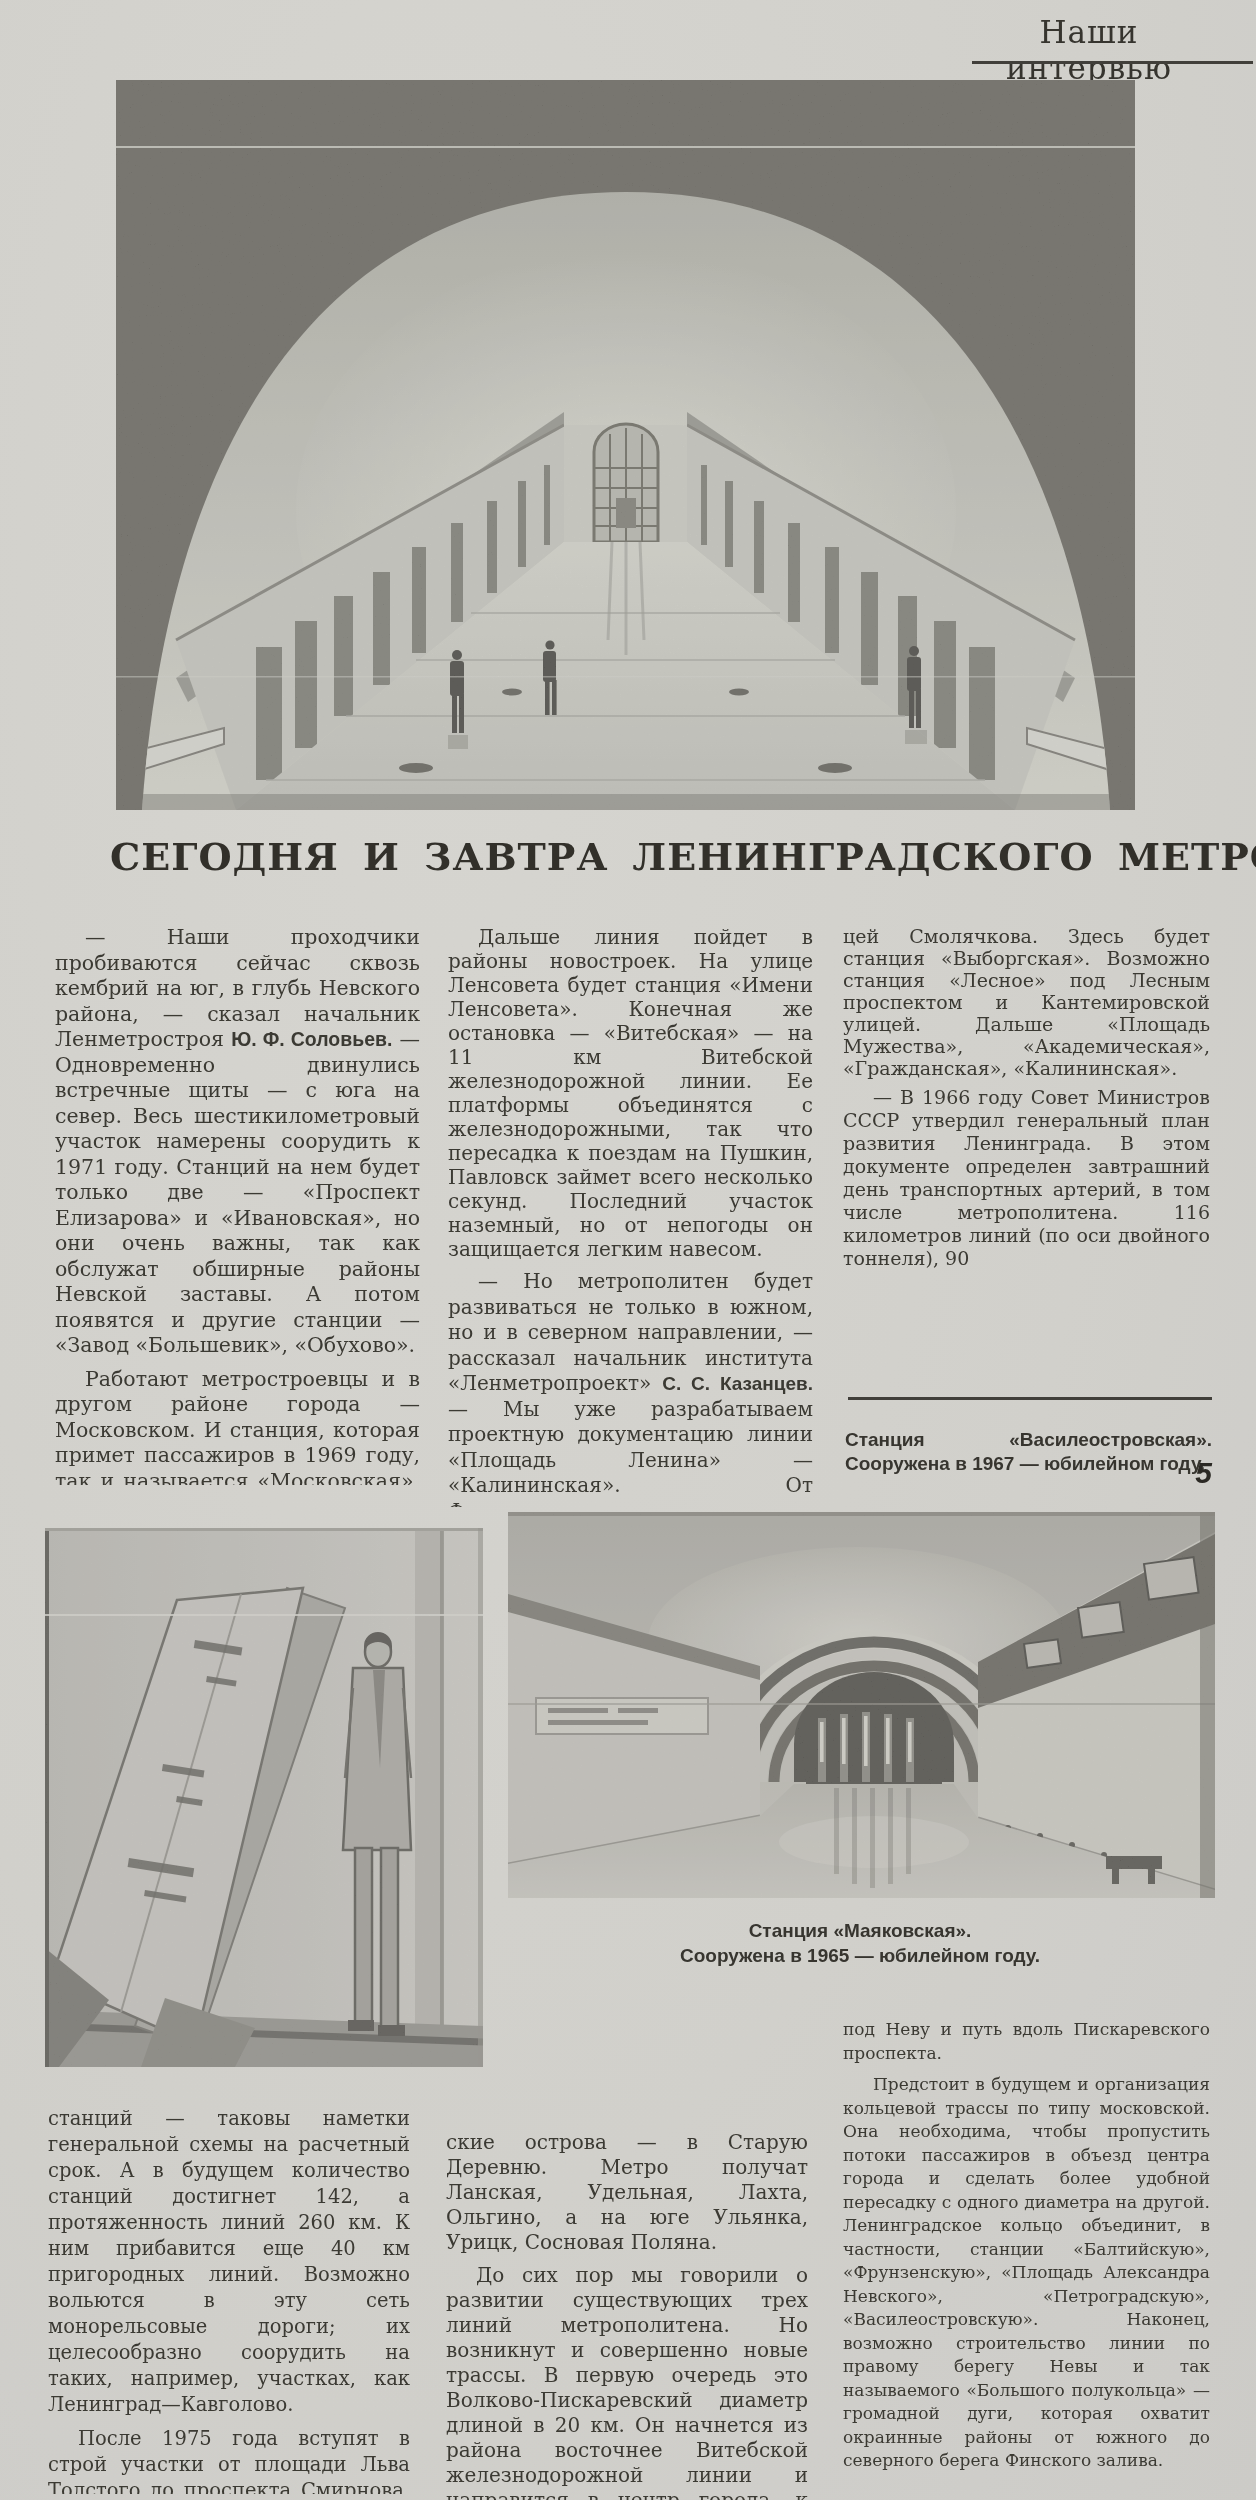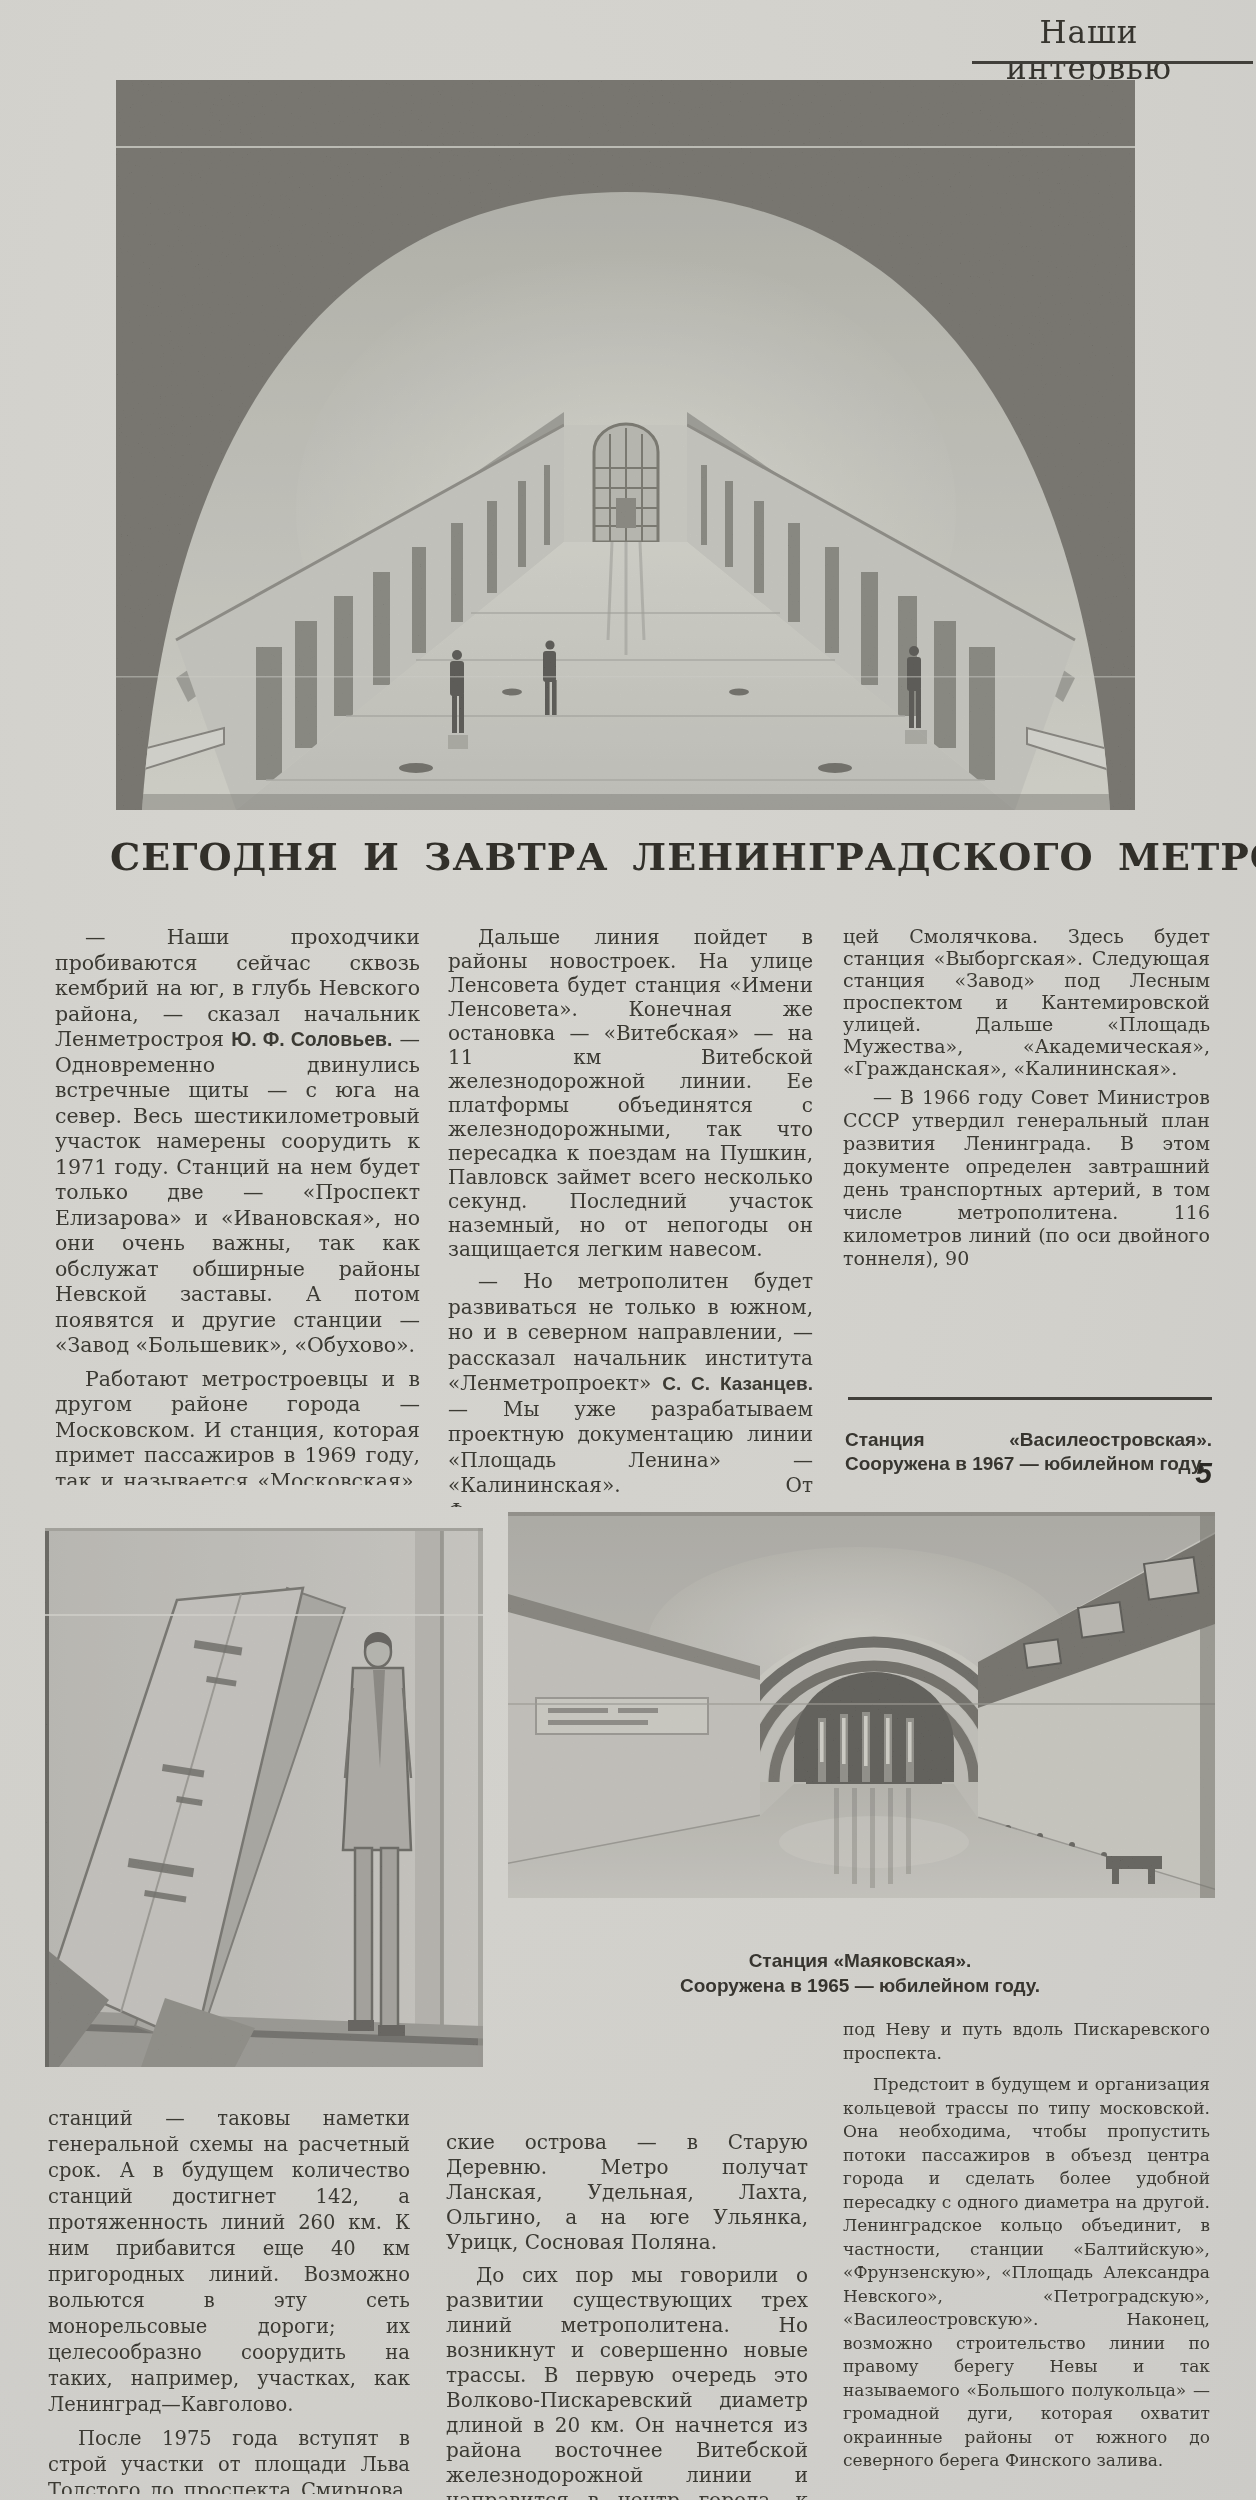--- a/index.html
+++ b/index.html
@@ -41,21 +41,21 @@
     line-height:24px; text-align:justify; color:#2f2d28;
   }
   .page-num {
     position:absolute; left:1150px; top:1456px; width:62px; text-align:right;
     font-family:"Liberation Sans", sans-serif; font-weight:bold; font-style:italic;
     font-size:30px; color:#22201c;
   }
   .caption-mayak {
     position:absolute; left:620px; top:1918px; width:480px; text-align:center;
     font-family:"Liberation Sans", sans-serif; font-weight:bold; font-size:19px;
-    line-height:25px; color:#2f2d28;margin-top:30px;
+    line-height:25px; color:#2f2d28;
   }
   #bcol1 { left:48px;  top:2106px; width:362px; font-size:19.5px; line-height:26px; height:388px; }
   #bcol2 { left:446px; top:2106px; width:362px; font-size:20px;   line-height:25px;   height:388px;margin-top:24px; }
   #bcol3 { left:843px; top:2018px; width:367px; font-size:17px; line-height:23.5px; height:460px; }
   .grain-page { position:absolute; left:0; top:0; width:1256px; height:2500px; pointer-events:none; opacity:0.06; }
 </style>
 </head>
 <body>
 
 <div class="page">
@@ -200,21 +200,21 @@
     <p class="indent"><span>— Наши проходчики пробиваются сейчас сквозь кембрий на юг, в глубь Невского района, — сказал начальник Ленметростроя </span><span class="name-sans">Ю. Ф. Соловьев.</span><span> — Одновременно двинулись встречные щиты — с юга на север. Весь шестикилометровый участок намерены соорудить к 1971 году. Станций на нем будет только две — «Проспект Елизарова» и «Ивановская», но они очень важны, так как обслужат обширные районы Невской заставы. А потом появятся и другие станции — «Завод «Большевик», «Обухово».</span></p>
     <p class="indent">Работают метростроевцы и в другом районе города — Московском. И станция, которая примет пассажиров в 1969 году, так и называется «Московская». Она сооружается у административного здания, которое называют «Домом Советов».</p>
   </div>
 
   <div class="col" id="col2">
     <p class="indent">Дальше линия пойдет в районы новостроек. На улице Ленсовета будет станция «Имени Ленсовета». Конечная же остановка — «Витебская» — на 11 км Витебской железнодорожной линии. Ее платформы объединятся с железнодорожными, так что пересадка к поездам на Пушкин, Павловск займет всего несколько секунд. Последний участок наземный, но от непогоды он защищается легким навесом.</p>
     <p class="indent leaded"><span>— Но метрополитен будет развиваться не только в южном, но и в северном направлении, — рассказал начальник института «Ленметропроект» </span><span class="name-sans">С. С. Казанцев.</span><span> — Мы уже разрабатываем проектную документацию линии «Площадь Ленина» — «Калининская». От Финляндского вокзала она пойдет на север. Первая остановка под Лесным проспектом, в месте пересечения его с ули-</span></p>
   </div>
 
   <div class="col" id="col3">
-    <p>цей Смолячкова. Здесь будет станция «Выборгская». Следующая станция «Завод» под Лесным проспектом и Кантемировской улицей. Дальше «Площадь Мужества», «Академическая», «Гражданская», «Калининская».</p>
+    <p>цей Смолячкова. Здесь будет станция «Выборгская». Возможно станция «Лесное» под Лесным проспектом и Кантемировской улицей. Дальше «Площадь Мужества», «Академическая», «Гражданская», «Калининская».</p>
     <p class="indent leaded">— В 1966 году Совет Министров СССР утвердил генеральный план развития Ленинграда. В этом документе определен завтрашний день транспортных артерий, в том числе метрополитена. 116 километров линий (по оси двойного тоннеля), 90</p>
   </div>
 
   <div class="col3-rule"></div>
   <div class="caption-vas">Станция «Василеостровская». Сооружена в 1967 — юбилейном году.</div>
   <div class="page-num">5</div>
 
   <div class="photo" id="photo-left">
     <svg viewBox="0 0 438 539">
       <defs>

